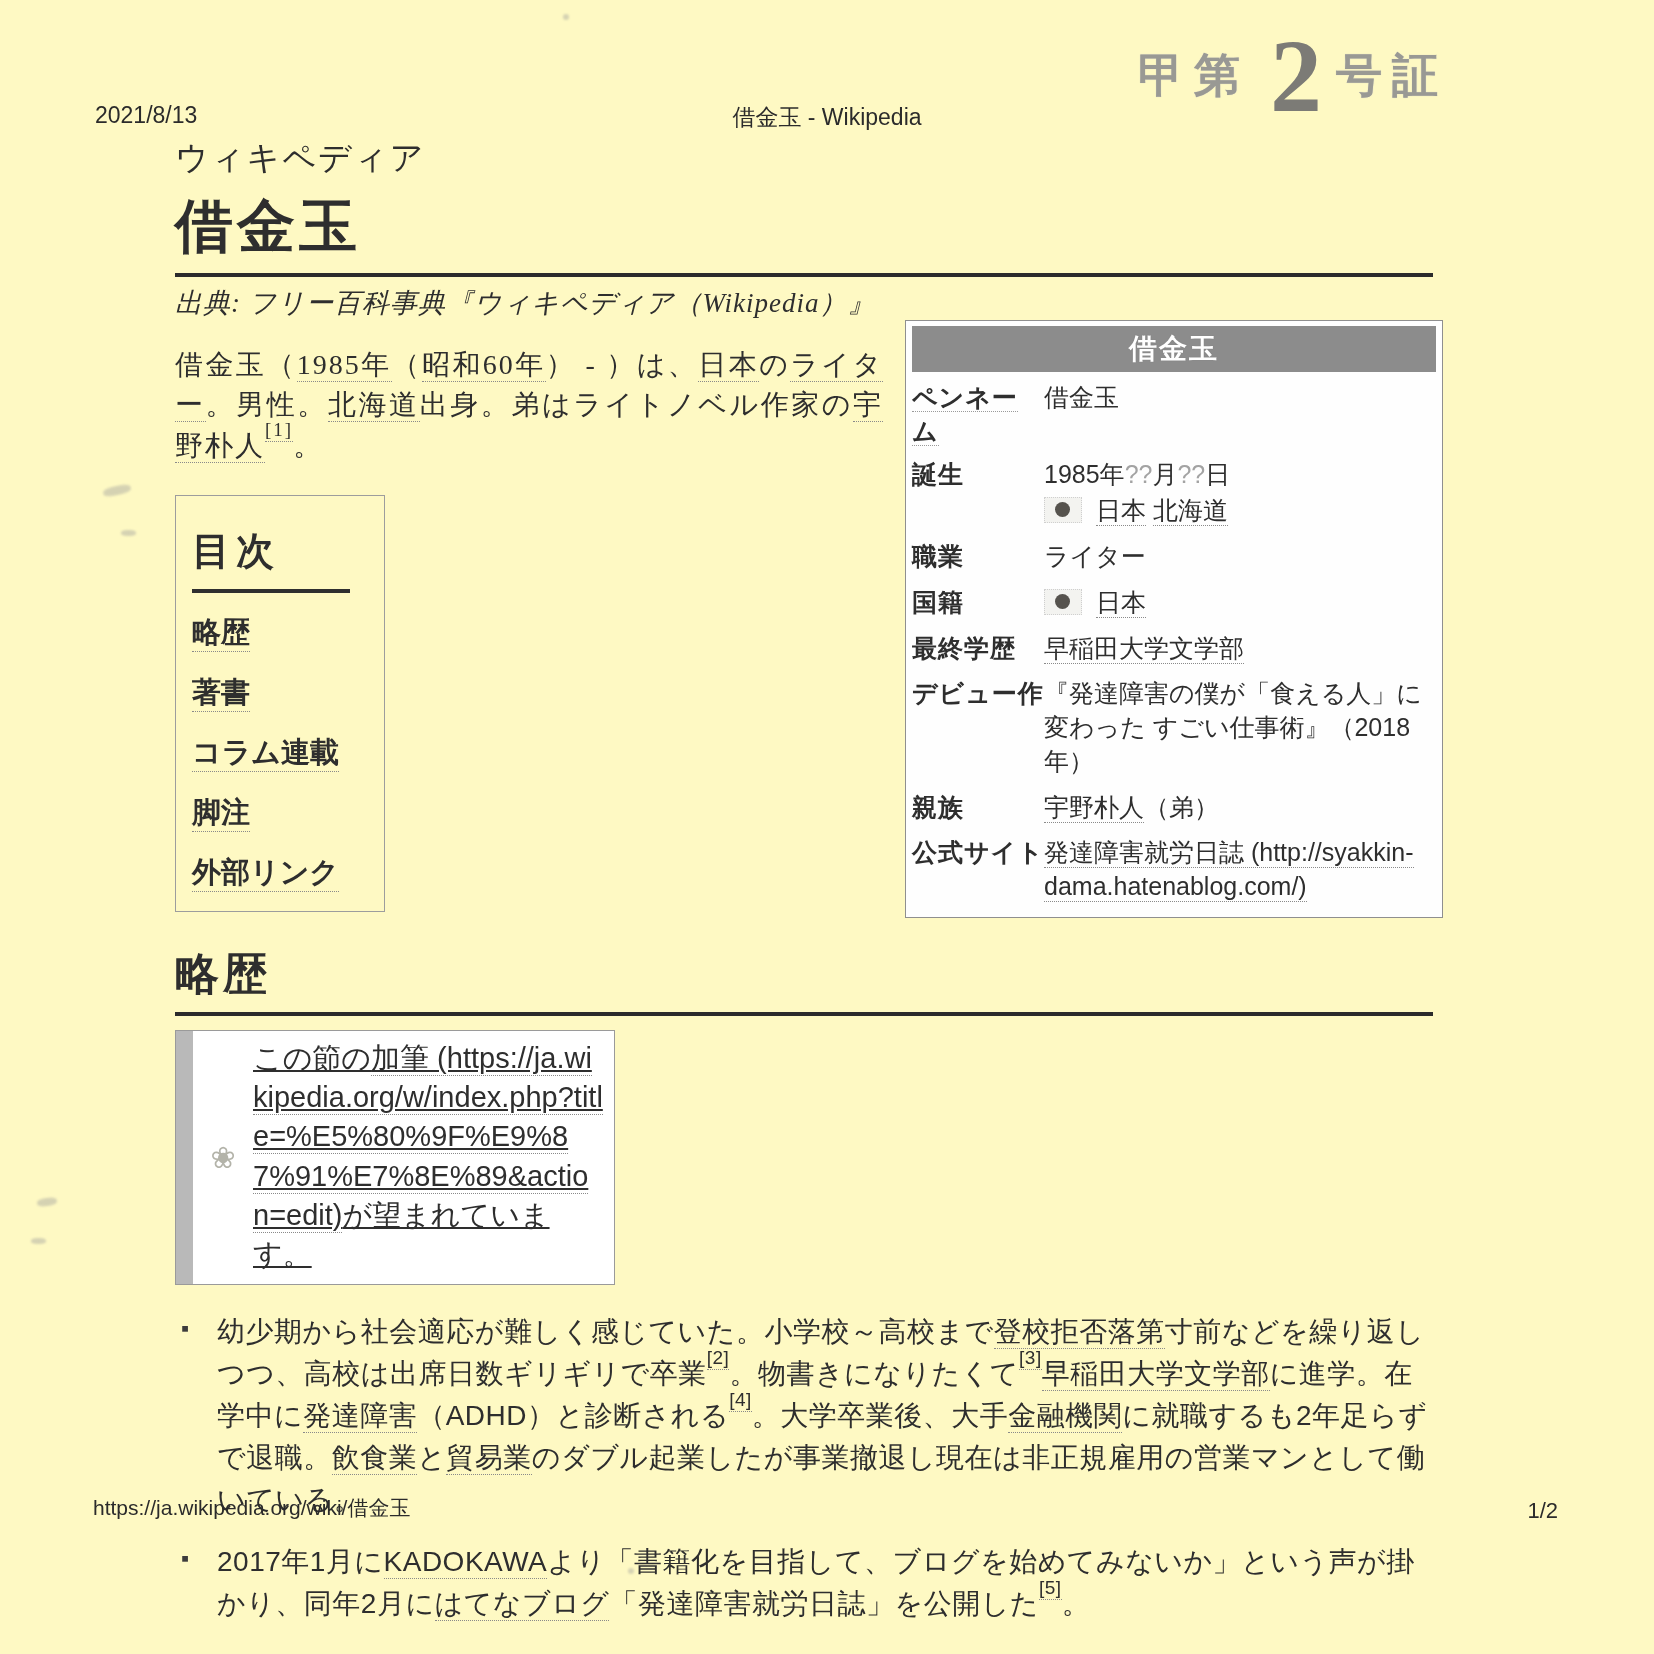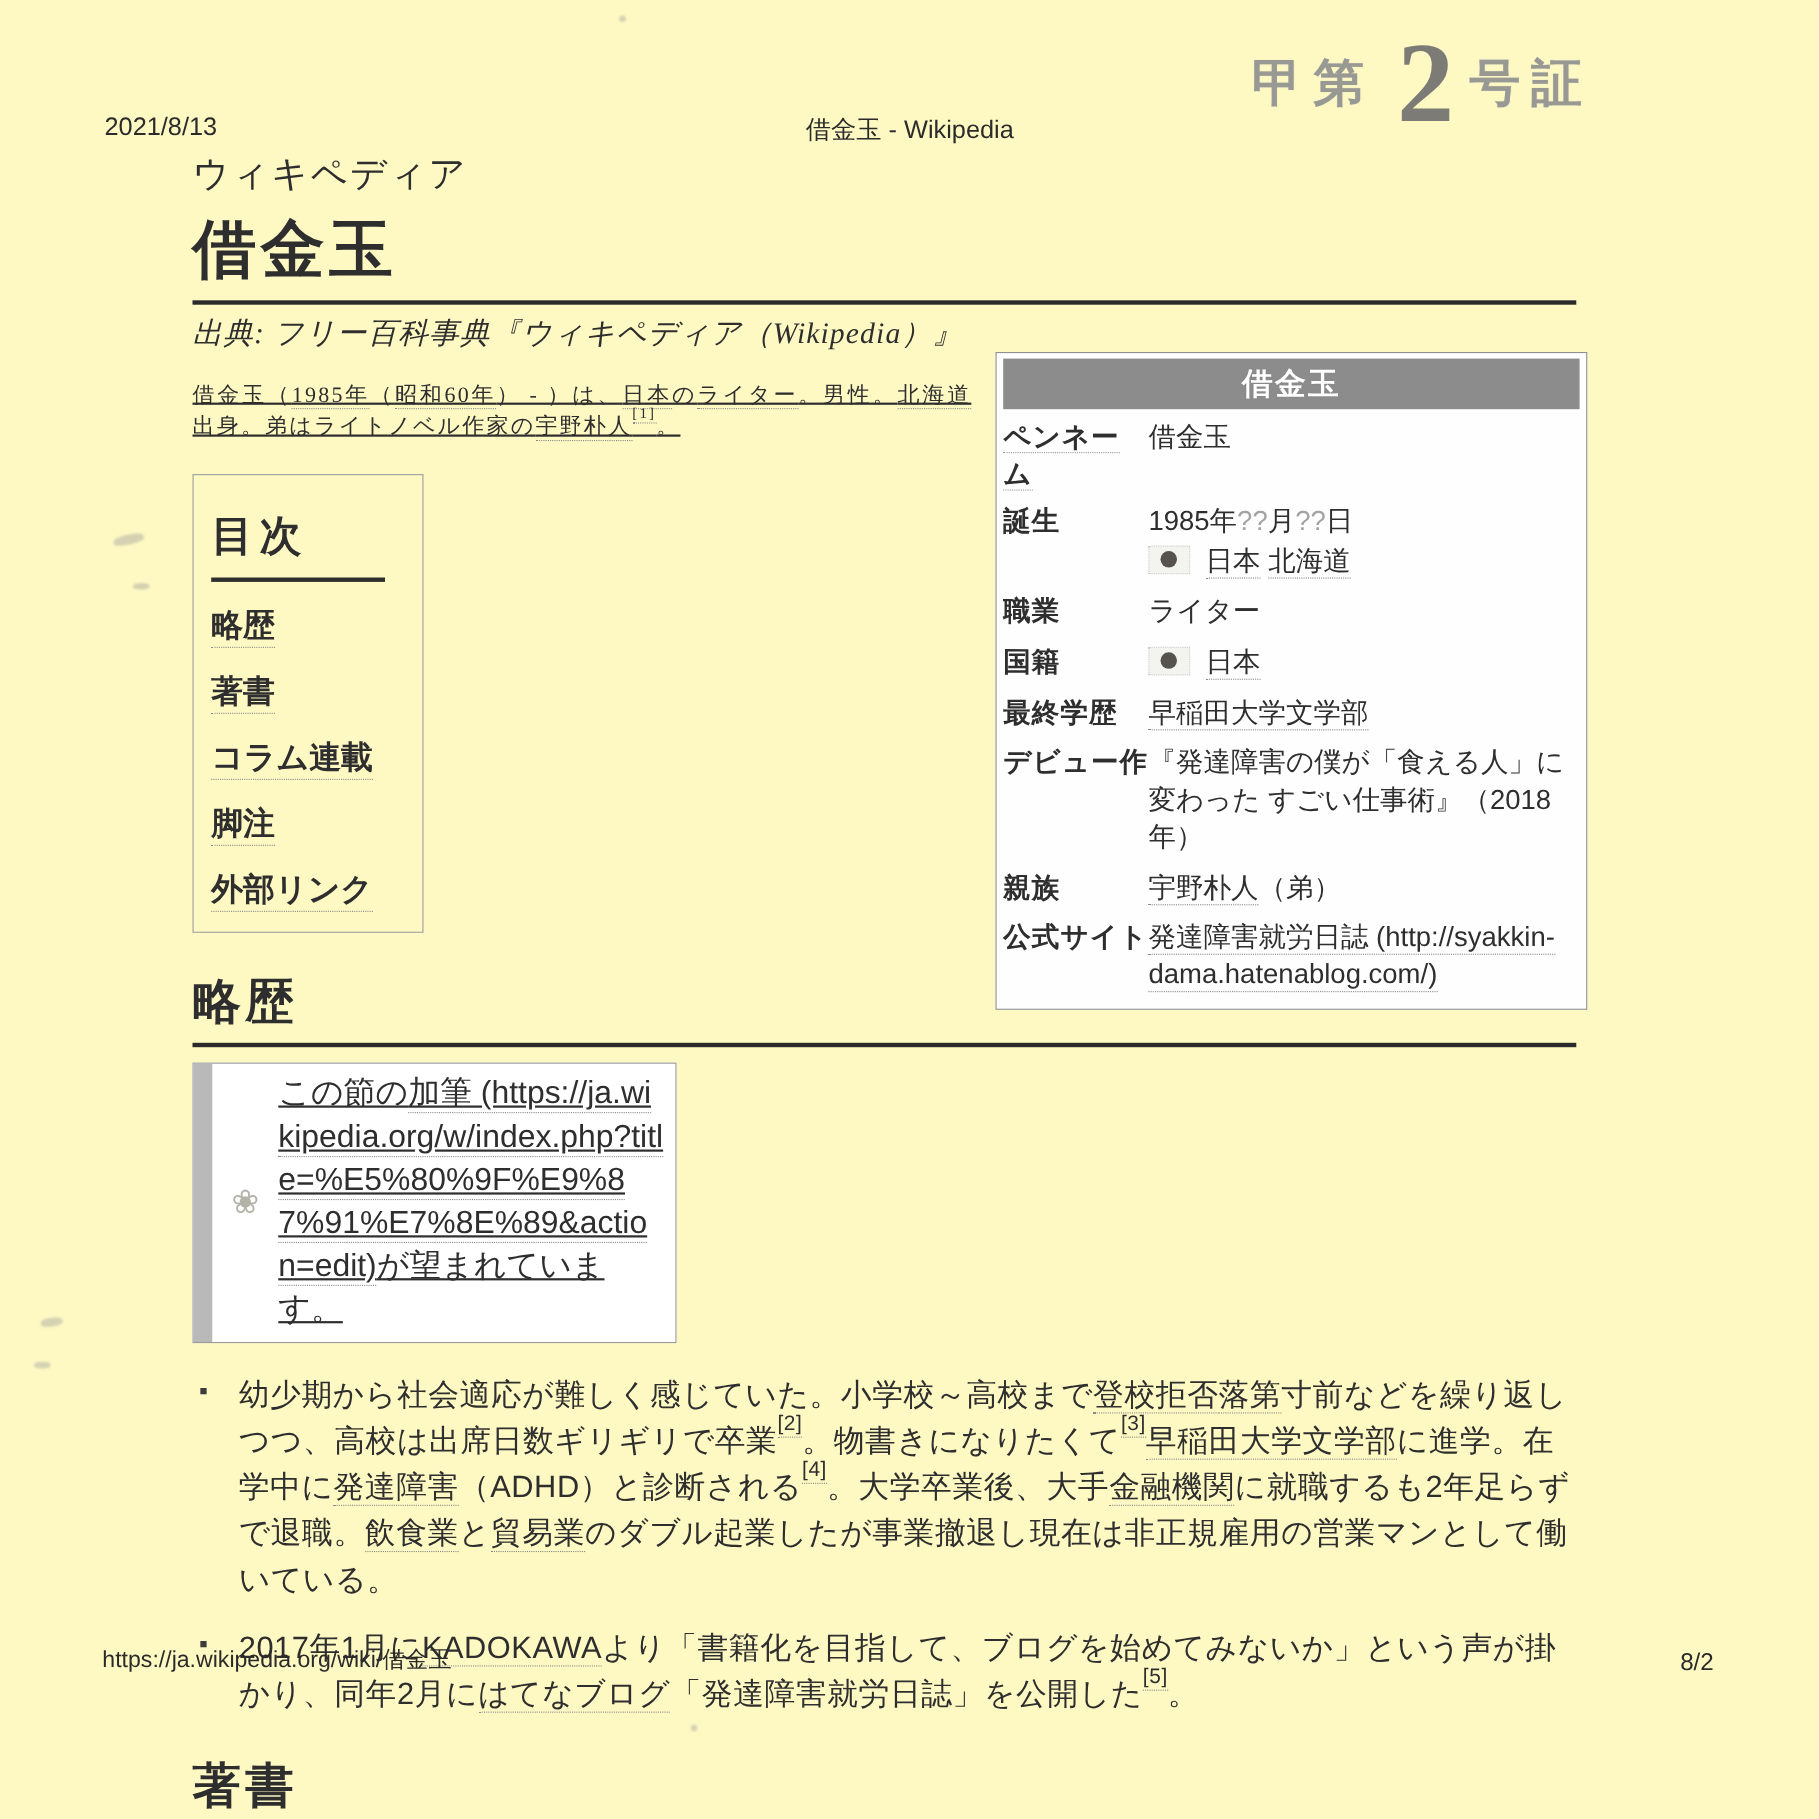--- a/index.html
+++ b/index.html
@@ -34,22 +34,22 @@
   
   .content{position:absolute; left:175px; top:136px; width:1258px;}
   .site-label{font-size:33px; letter-spacing:2px;}
   h1.page-title{
     font-size:58px; font-weight:700; margin:14px 0 0 0; letter-spacing:4px;
     border-bottom:4px solid #2b2b2b; padding-bottom:14px; line-height:1.1;
   }
   .source-line{font-size:27px; margin-top:8px; letter-spacing:1px;font-style:italic;}
 
   .intro{
-    width:708px; margin-top:24px; font-size:20px; line-height:1.45;
-    letter-spacing:2px; text-align:justify;text-decoration:underline;
+    width:708px; margin-top:24px; font-size:28px; line-height:1.45;
+    letter-spacing:2px; text-align:justify;
   }
 
   
   .lnk{border-bottom:1px dotted #8a8a8a; padding-bottom:1px;}
   .light{color:#a3a3a3;}
   sup{font-size:.68em; line-height:0; position:relative; top:-.45em;}
 
   
   .toc{
     margin-top:28px; width:176px; border:1px solid #9d9d9d; padding:30px 16px 18px 16px;
@@ -220,21 +220,21 @@
     <h2 class="sec serif">著書</h2>
 
     <ul class="blist books">
       <li><span>『</span><span class="lnk">発達障害の僕が「食える人」に変わったすごい仕事術 (https://store.kadokawa.co.jp/shop/g/g321704000406/)</span></li>
 
     </ul>
 
   </div>
 
   <div class="print-url">https://ja.wikipedia.org/wiki/借金玉</div>
-  <div class="print-page">8/2</div>
+  <div class="print-page">1/2</div>
 
   <div class="artifact" style="left:103px; top:486px; width:28px; height:9px; transform:rotate(-12deg);"></div>
   <div class="artifact" style="left:121px; top:530px; width:15px; height:6px;"></div>
   <div class="artifact" style="left:37px; top:1198px; width:20px; height:8px; transform:rotate(-8deg);"></div>
   <div class="artifact" style="left:31px; top:1238px; width:15px; height:6px;"></div>
   <div class="artifact" style="left:563px; top:14px; width:6px; height:6px; border-radius:50%;"></div>
   <div class="artifact" style="left:628px; top:1568px; width:6px; height:6px; border-radius:50%;"></div>
 
 </div>
 

